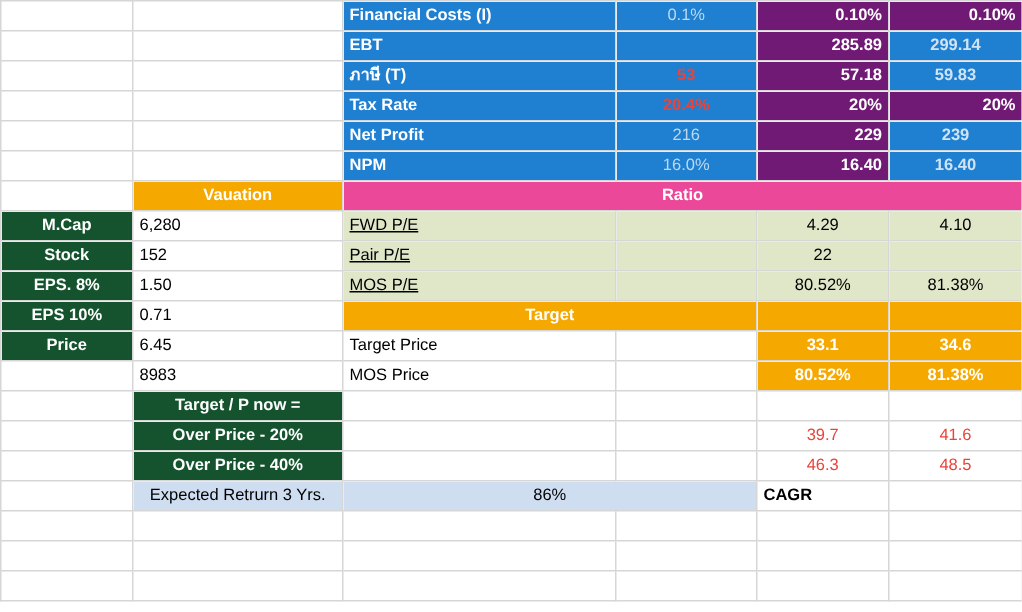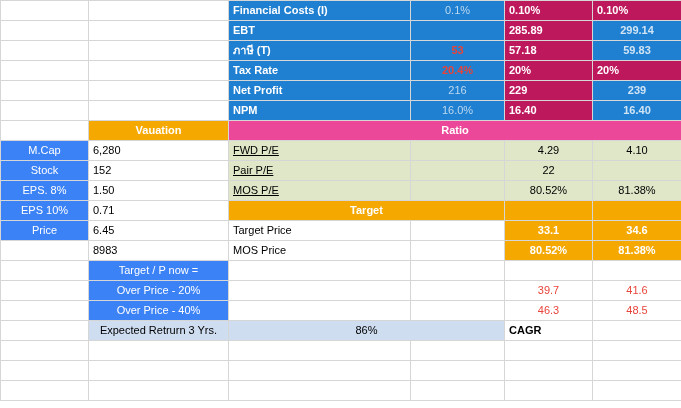--- a/index.html
+++ b/index.html
@@ -26,25 +26,25 @@
   
   col.c0{width:88px;}
   col.c1{width:140px;}
   col.c2{width:182px;}
   col.c3{width:94px;}
   col.c4{width:88px;}
   col.c5{width:89px;}
 
   .empty{background:#ffffff;border:1px solid #d9d9d9;}
   .blue-lbl{background:#1f7fd0;color:#ffffff;font-weight:bold;border:1px solid #1668ad;text-align:left;}
-  .blue-val{background:#be185d;color:#ffffff;font-weight:bold;border:1px solid #1668ad;text-align:left;}
+  .blue-val{background:#701a75;color:#ffffff;font-weight:bold;border:1px solid #1668ad;text-align:right;}
   .blue-val-red{background:#1f7fd0;color:#e8443a;font-weight:bold;border:1px solid #1668ad;text-align:center;}
   .blue-val-lt{background:#1f7fd0;color:#bcd9f0;font-weight:normal;border:1px solid #1668ad;text-align:center;}
   .blue-val-lt2{background:#1f7fd0;color:#cfe4f5;font-weight:bold;border:1px solid #1668ad;text-align:center;}
-  .orange-lbl{background:#3b82f6;color:#ffffff;font-weight:normal;text-align:center;border:1px solid #d89600;}
+  .orange-lbl{background:#14532d;color:#ffffff;font-weight:bold;text-align:center;border:1px solid #d89600;}
   .orange-hdr{background:#f5a800;color:#ffffff;font-weight:bold;text-align:center;border:1px solid #d89600;}
 
   .olive{background:#ec4899;color:#ffffff;font-weight:bold;text-align:center;border:1px solid #4e6626;margin-left:48px;}
   .olive-cell{background:#dfe7c8;color:#000;border:1px solid #c8d3ab;text-align:left;text-decoration:underline;}
   .olive-val{background:#dfe7c8;color:#000;border:1px solid #c8d3ab;text-align:center;}
 
   .white-val{background:#ffffff;color:#000;text-align:left;border:1px solid #d9d9d9;}
   .orange-bg-num{background:#f5a800;color:#ffffff;font-weight:bold;text-align:center;border:1px solid #d89600;}
   .red-plain{background:#ffffff;color:#e8443a;text-align:center;border:1px solid #d9d9d9;}
   .lightblue{background:#cfddf1;color:#000;text-align:center;border:1px solid #b8cbe6;}

